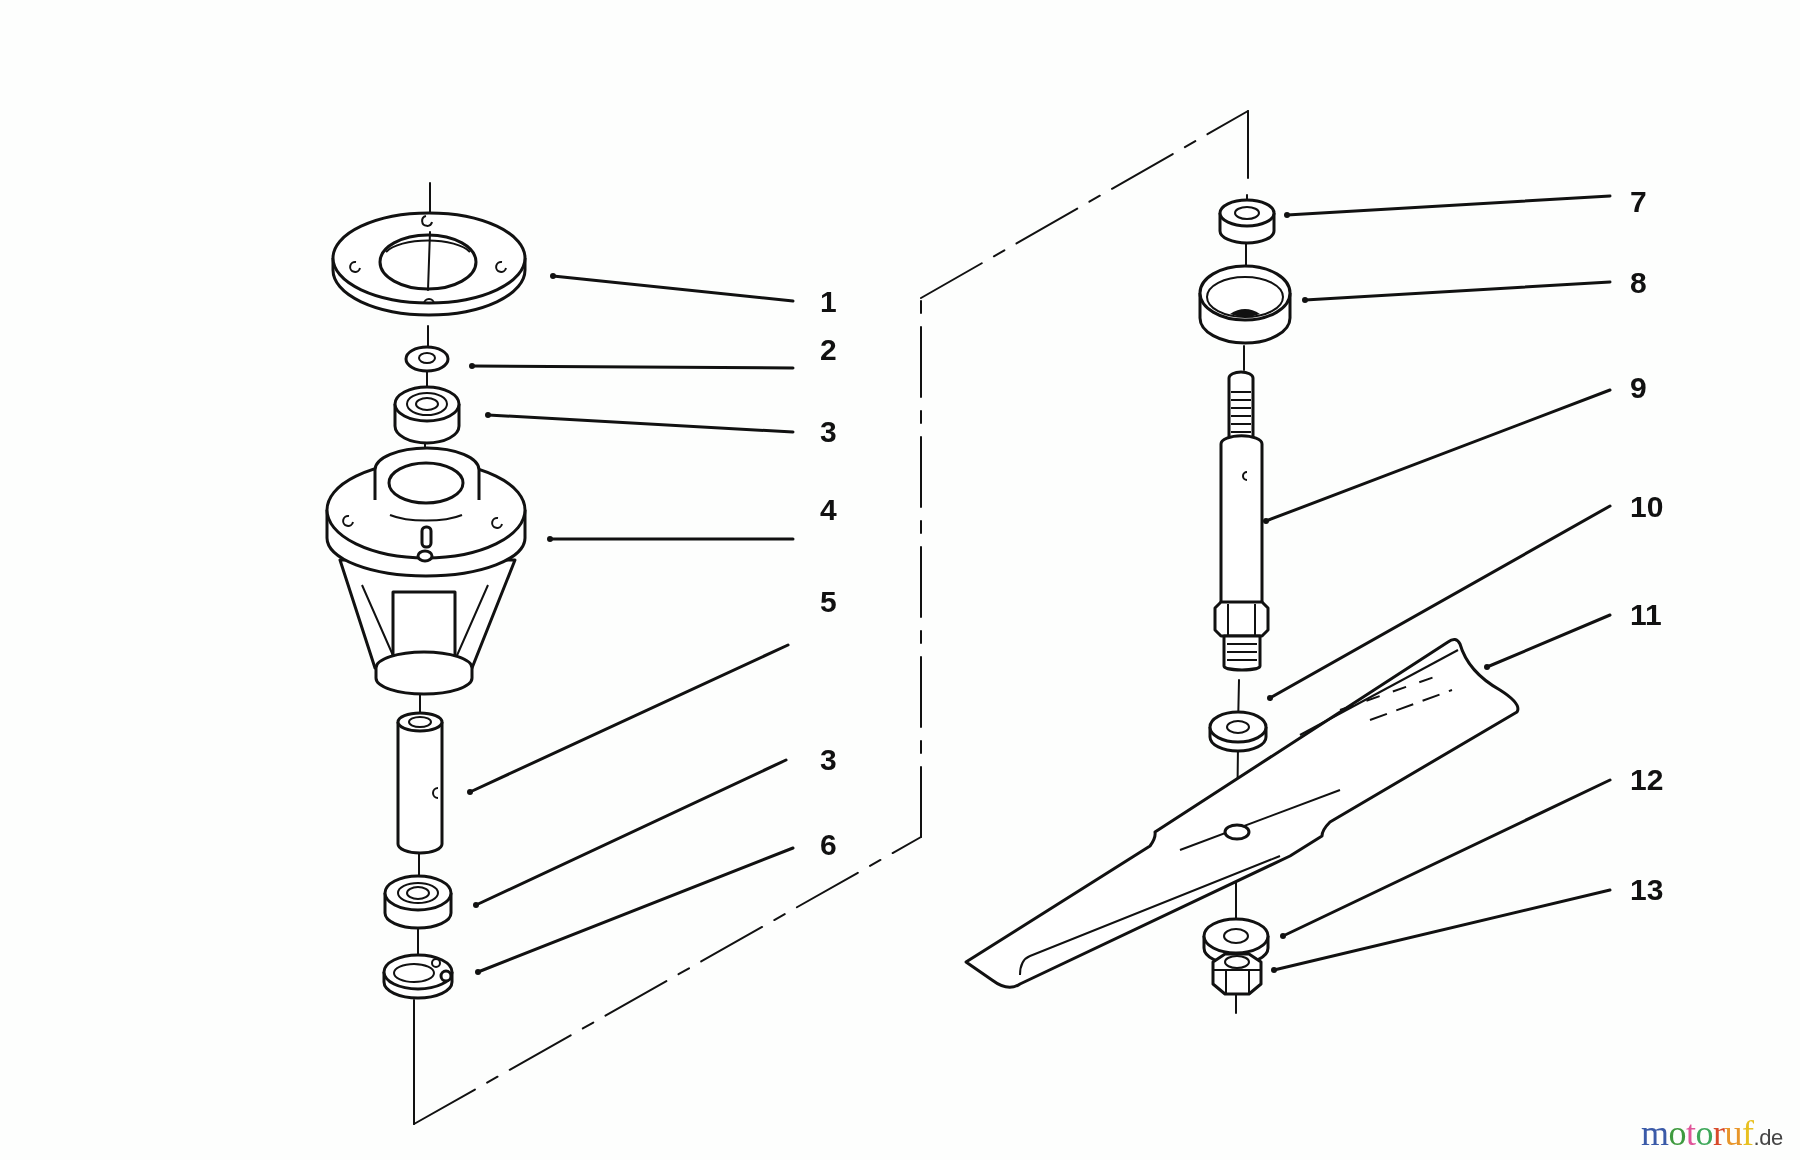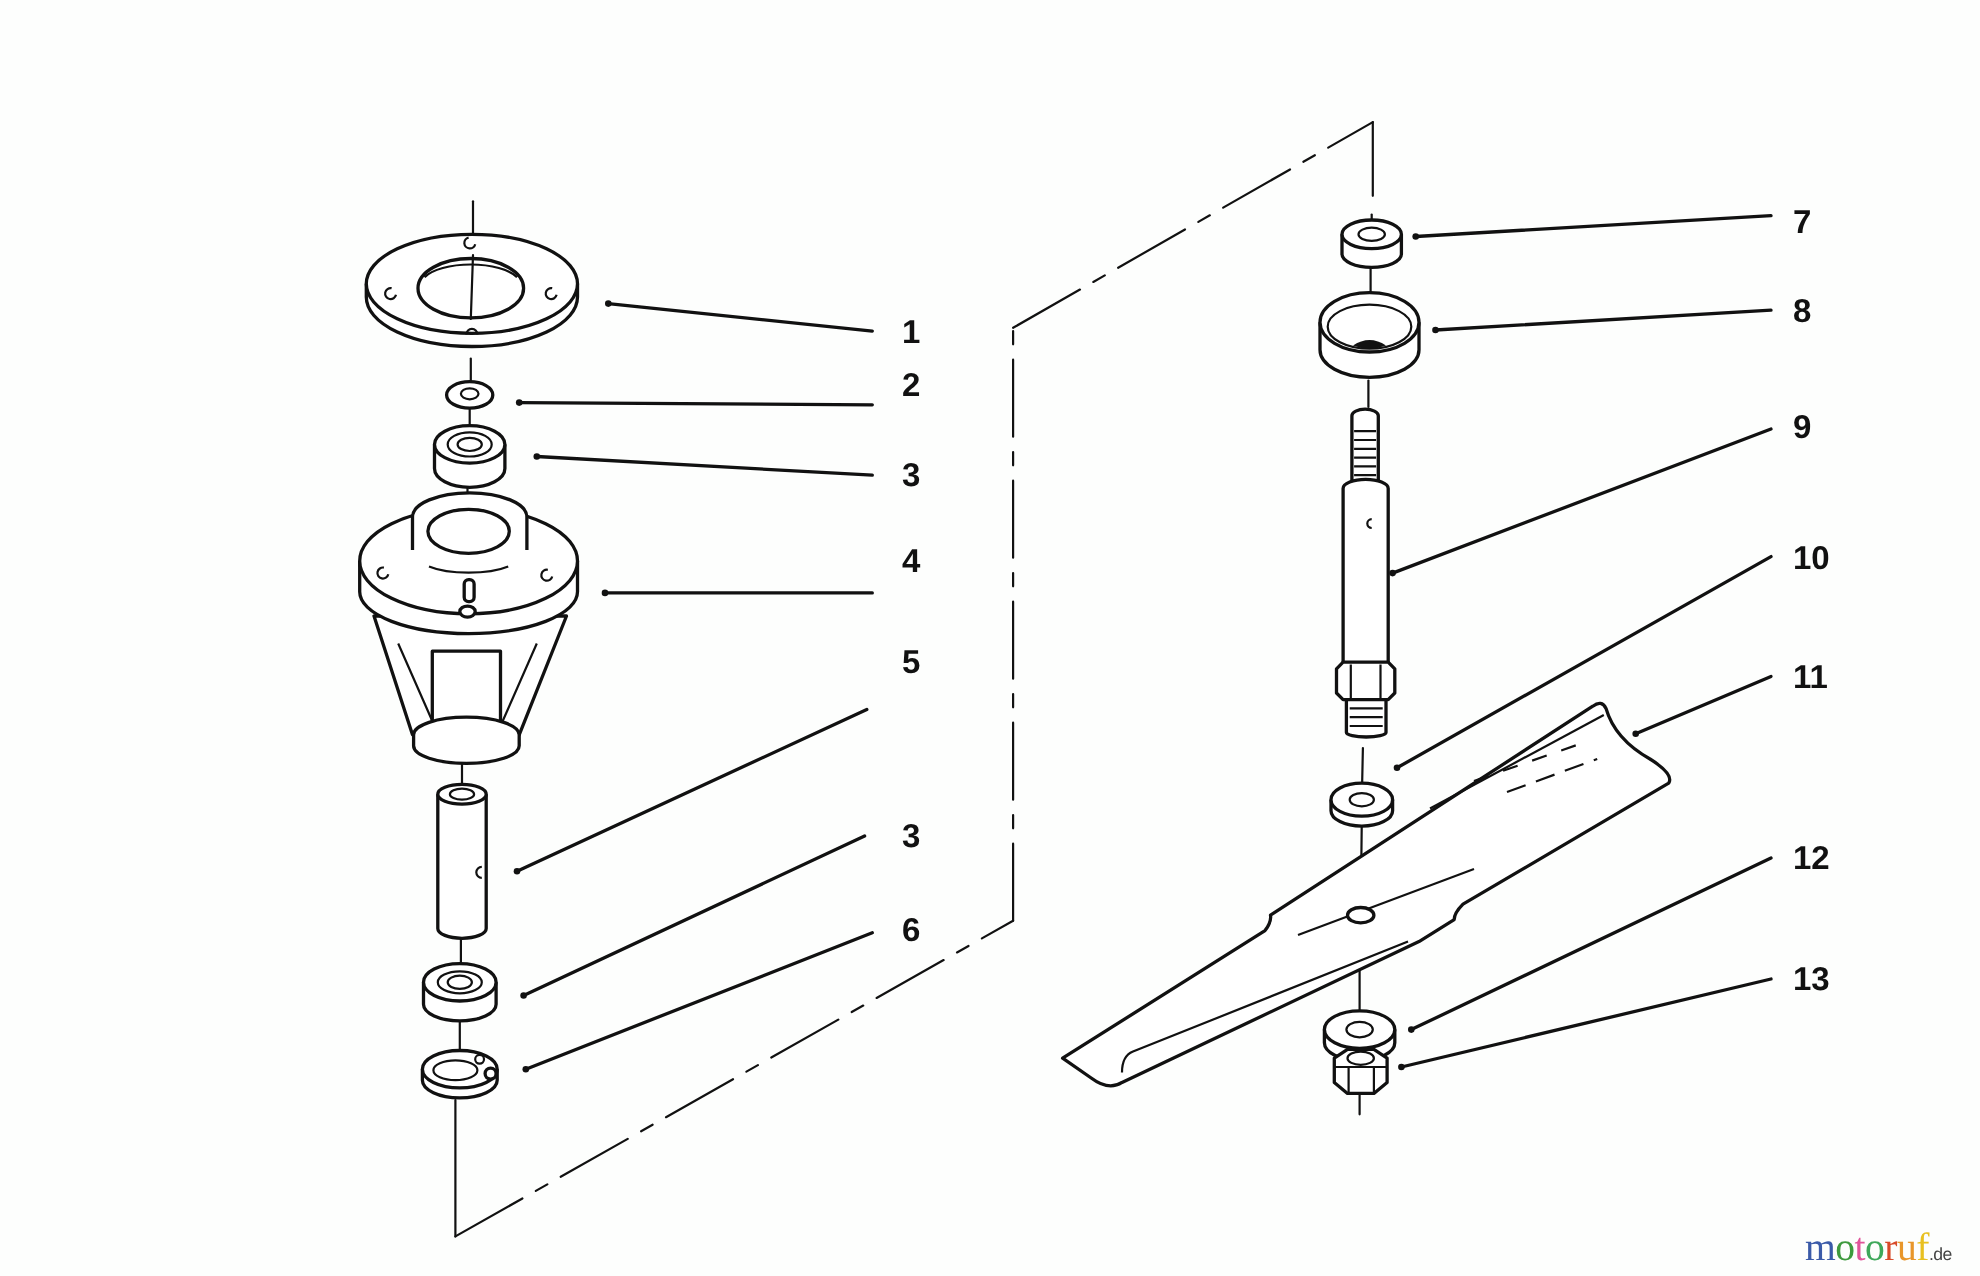--- a/index.html
+++ b/index.html
@@ -3,21 +3,21 @@
 <meta charset="utf-8">
 <style>
   html, body { margin: 0; padding: 0; background: #fdfefd; }
   body { width: 1800px; height: 1160px; position: relative; overflow: hidden; }
   #diagram { position: absolute; left: 0; top: 0; width: 1800px; height: 1160px; }
   .ln { stroke: #111; fill: none; stroke-linecap: round; stroke-linejoin: round; }
   .part { stroke: #111; stroke-width: 3; fill: #fff; stroke-linejoin: round; }
   .thin { stroke: #111; stroke-width: 2; fill: none; }
   .label { font-family: "Liberation Sans", "DejaVu Sans", sans-serif; font-size: 30px; font-weight: bold; fill: #111; }
   .logo { position: absolute; left: 1641px; top: 1112px; font-family: "Liberation Serif", "DejaVu Serif", serif; font-size: 36px; letter-spacing: -0.5px; white-space: nowrap; }
-  .logo .de { font-size: 16px; color: #444; font-family: "Liberation Sans", sans-serif; }
+  .logo .de { font-size: 22px; color: #444; font-family: "Liberation Sans", sans-serif; }
 </style>
 </head>
 <body>
 
 <svg id="diagram" viewBox="0 0 1800 1160" xmlns="http://www.w3.org/2000/svg">
 
   <g>
     <line class="ln" x1="414" y1="1000" x2="414" y2="1124" stroke-width="2"></line>
     <polyline id="dash-main" class="ln" stroke-width="2" stroke-dasharray="70 14 12 14" points="414,1124 921,837"></polyline>
     <polyline class="ln" stroke-width="2" stroke-dasharray="70 14 12 14" points="921,837 921,298"></polyline>

